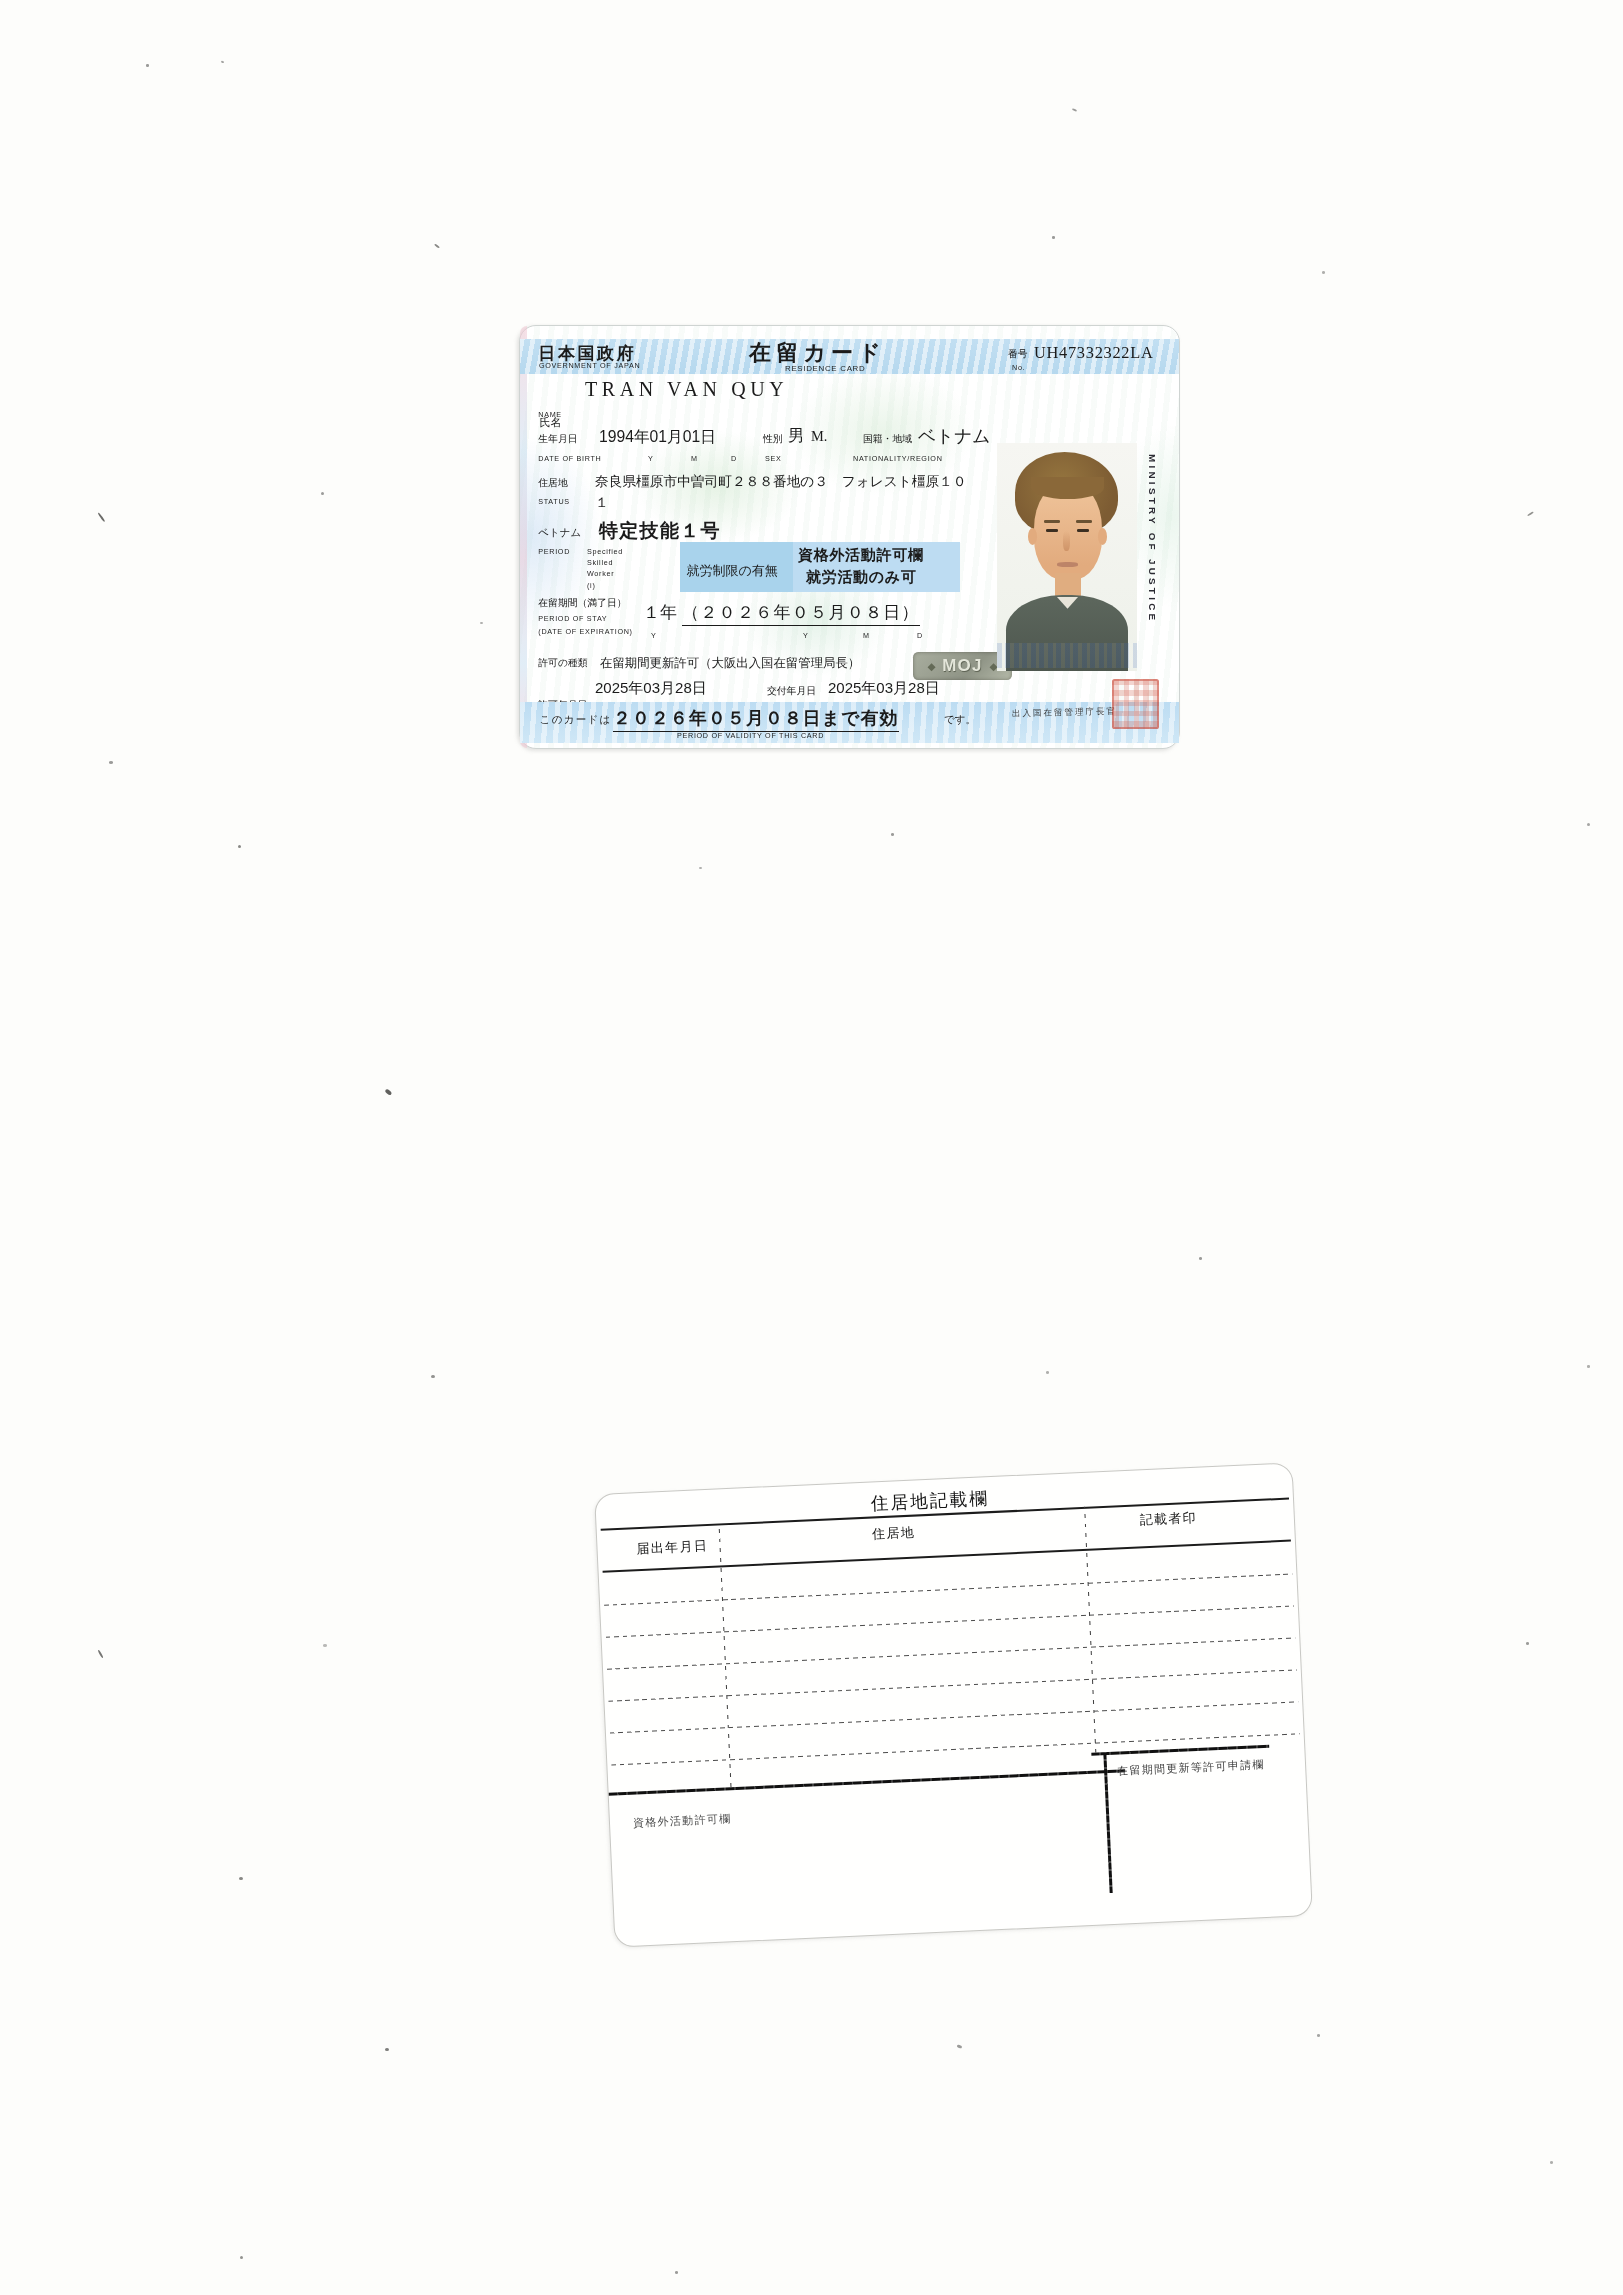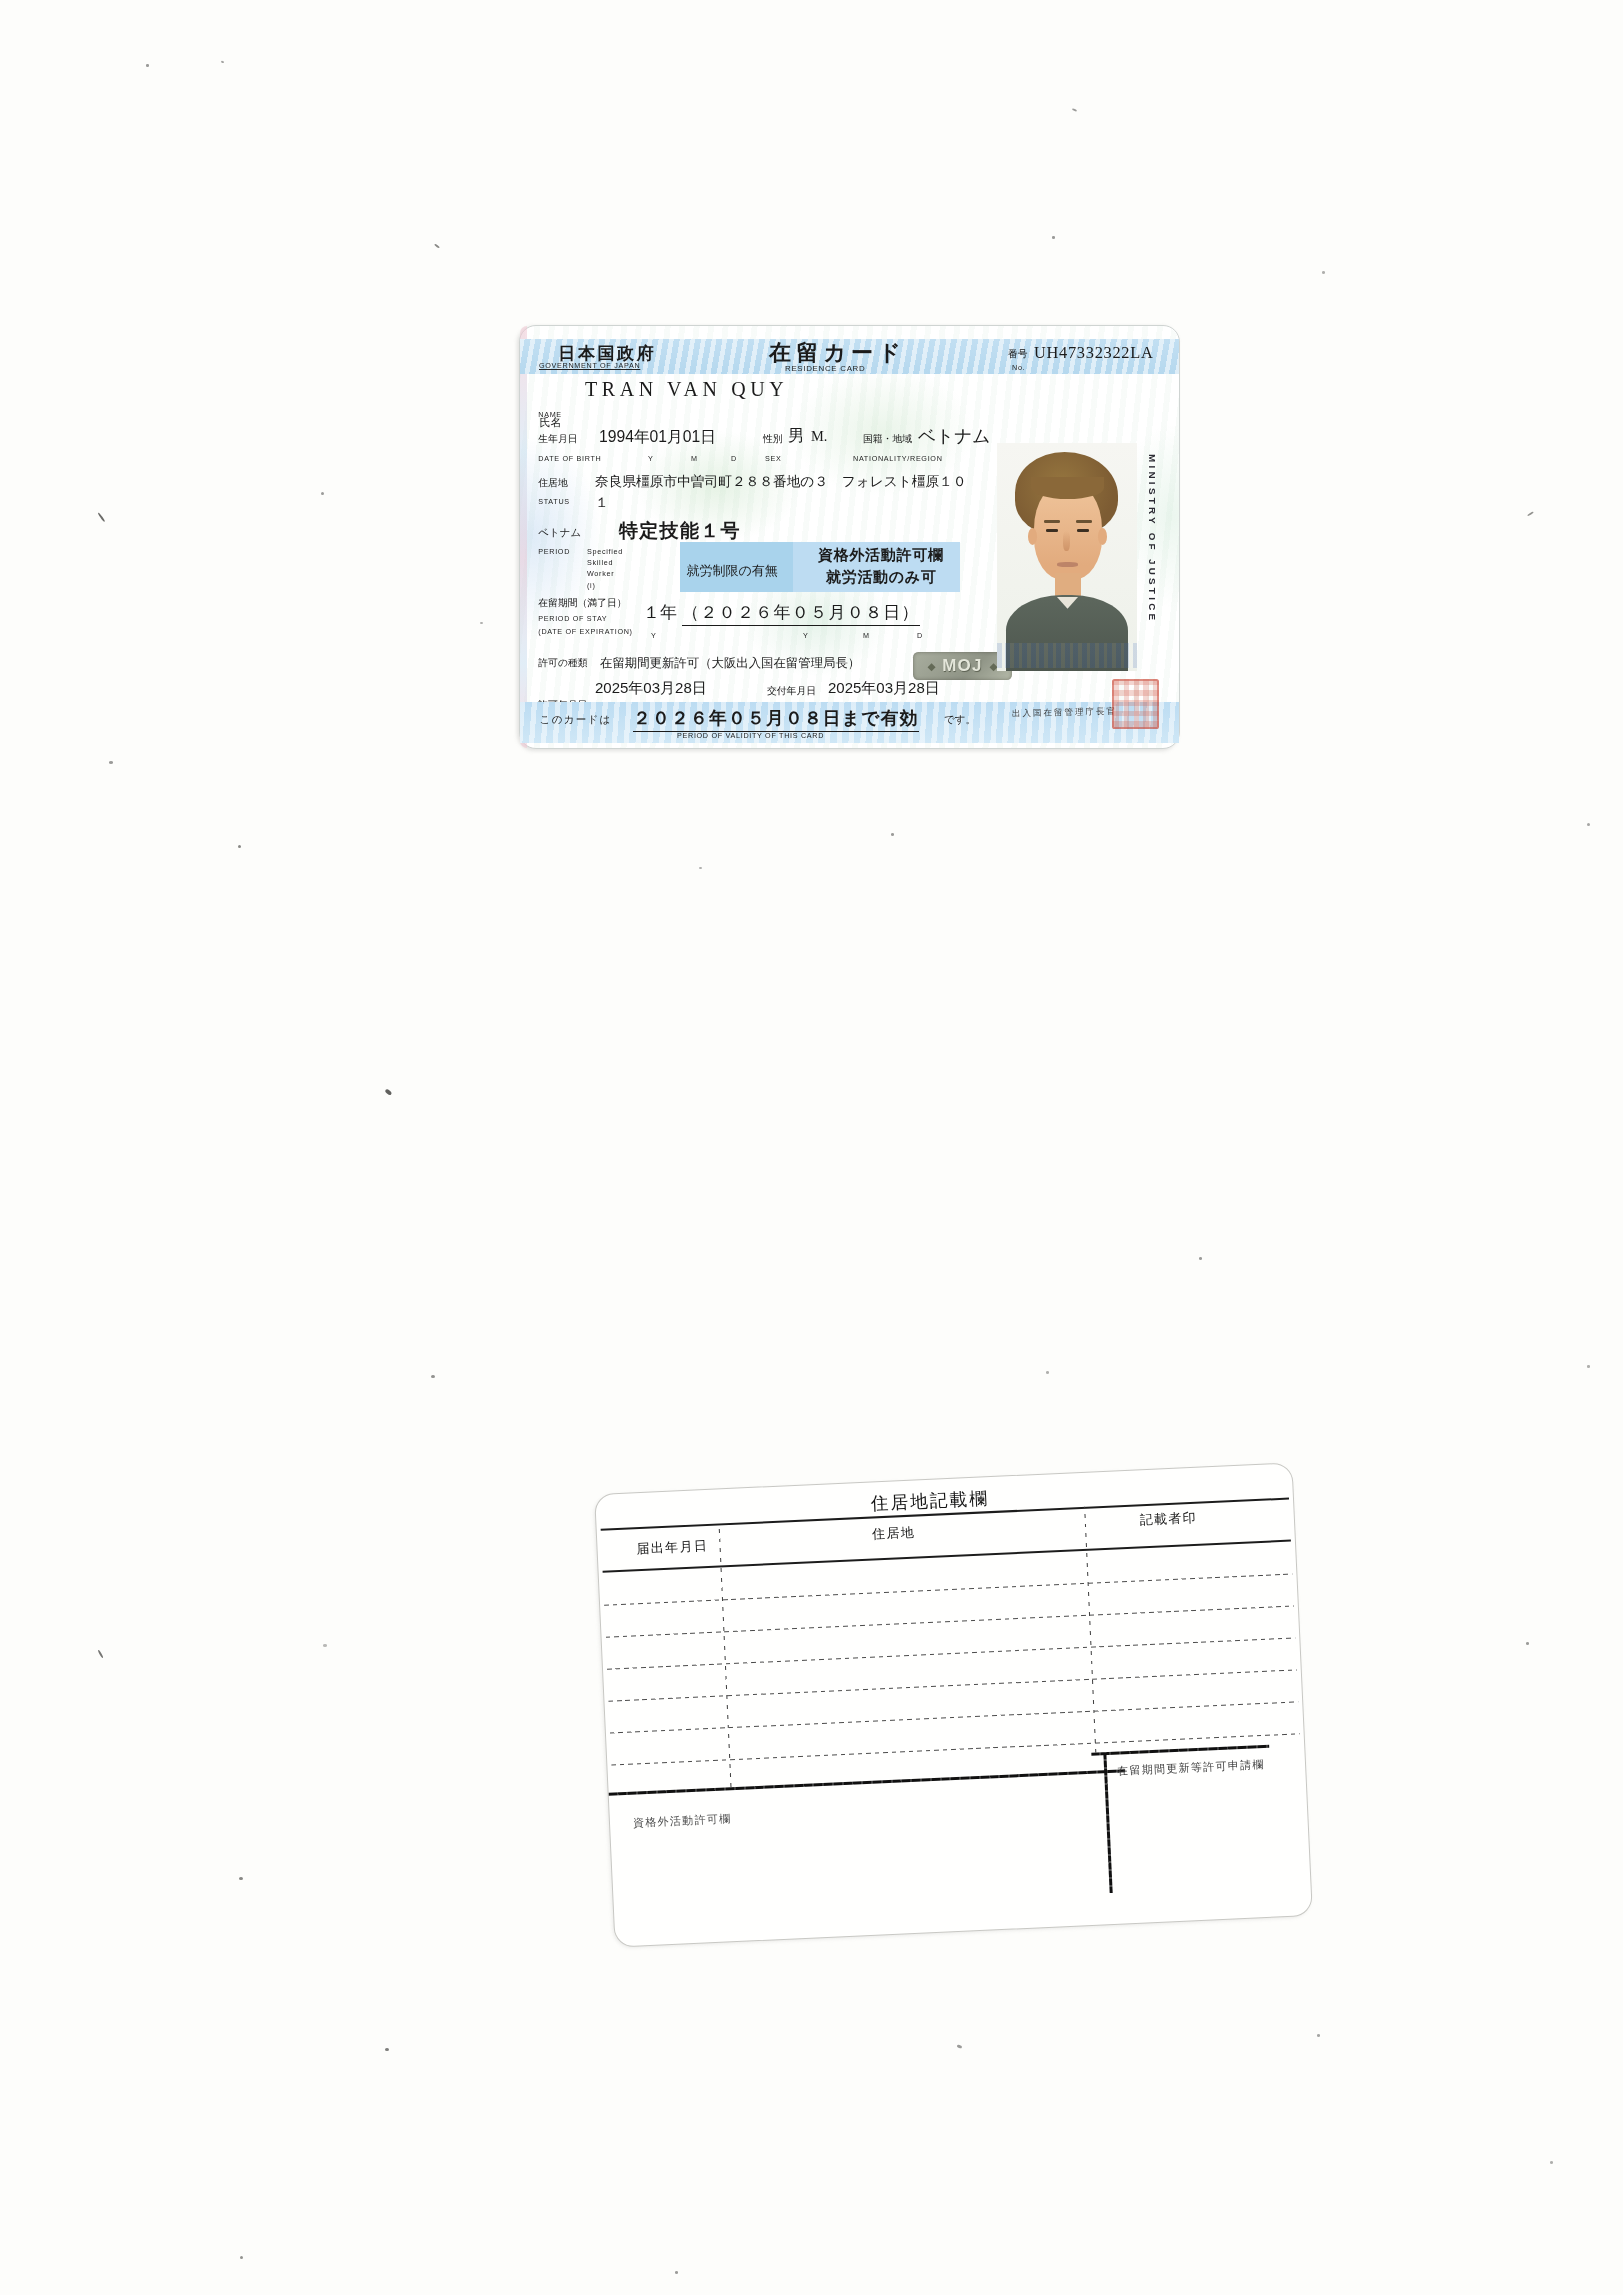--- a/index.html
+++ b/index.html
@@ -28,21 +28,21 @@
     position:absolute;left:0;top:0;bottom:0;width:6.5px;border-radius:17px 0 0 17px;
     background:linear-gradient(180deg,#f0c6d2 0%,#c9dff0 30%,#e9c9d6 55%,#c9dff0 80%,#f0c6d2 100%);
     opacity:.55;
   }
   .band{
     position:absolute;left:0;right:0;top:13px;height:35px;
     background:linear-gradient(180deg,#c2dff2,#b5d8ee);
   }
   .band::after{content:"";position:absolute;inset:0;
     background:repeating-linear-gradient(100deg, rgba(255,255,255,.55) 0 4.6px, transparent 4.6px 10.5px);}
-  .jp-big{font-weight:700;letter-spacing:2.6px;margin-left:20px;}
+  .jp-big{font-weight:700;letter-spacing:2.6px;}
   .sub-en{font-size:7.2px;letter-spacing:0.7px;color:#222;}
   .lbl{font-size:9.8px;color:#111;}
   .serif{font-family:"Liberation Serif", serif;}
   .underline{border-bottom:1.3px solid #1b1b1b;padding-bottom:0.7px;}
   .blue-box{
     position:absolute;left:160px;top:216px;width:280px;height:50px;
     background:#a9d3ec;
   }
   .blue-box .answer-bg{position:absolute;left:113px;top:0;right:0;bottom:0;background:#bddcf2;}
   .stripe{
@@ -125,21 +125,21 @@
 <body>
 
 <div class="page">
 
   <div class="front-card">
     <div class="guilloche"></div>
     <div class="edge-strip"></div>
     <div class="band"></div>
 
     <div class="abs jp-big" style="left:18.3px;top:15.7px;font-size:17px;">日本国政府</div>
-    <div class="abs sub-en" style="left:19px;top:35px;text-decoration:underline;">GOVERNMENT OF JAPAN</div>
+    <div class="abs sub-en" style="left:19px;top:35px;">GOVERNMENT OF JAPAN</div>
     <div class="abs jp-big" style="left:229px;top:11.8px;font-size:22px;letter-spacing:5.2px;">在留カード</div>
     <div class="abs sub-en" style="left:265px;top:38px;font-size:7.9px;">RESIDENCE CARD</div>
     <div class="abs lbl" style="left:488px;top:22px;">番号</div>
     <div class="abs serif" style="left:514px;top:17px;font-size:16.4px;letter-spacing:0.7px;">UH47332322LA</div>
     <div class="abs sub-en" style="left:492px;top:37px;">No.</div>
 
     <div class="abs" style="left:19.6px;top:60px;font-size:11px;margin-top:29px;">氏名</div>
     <div class="abs serif" style="left:65px;top:52px;font-size:20px;letter-spacing:4.6px;">TRAN VAN QUY</div>
     <div class="abs sub-en" style="left:18.3px;top:84px;">NAME</div>
 

